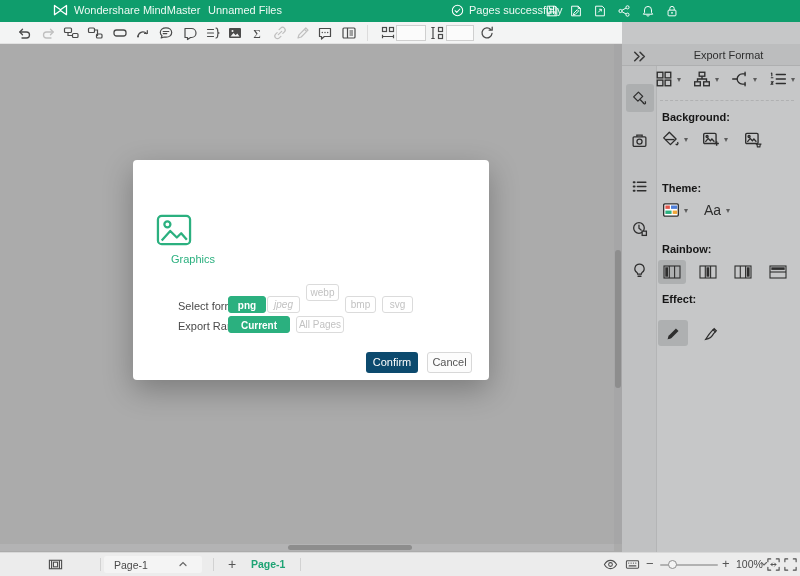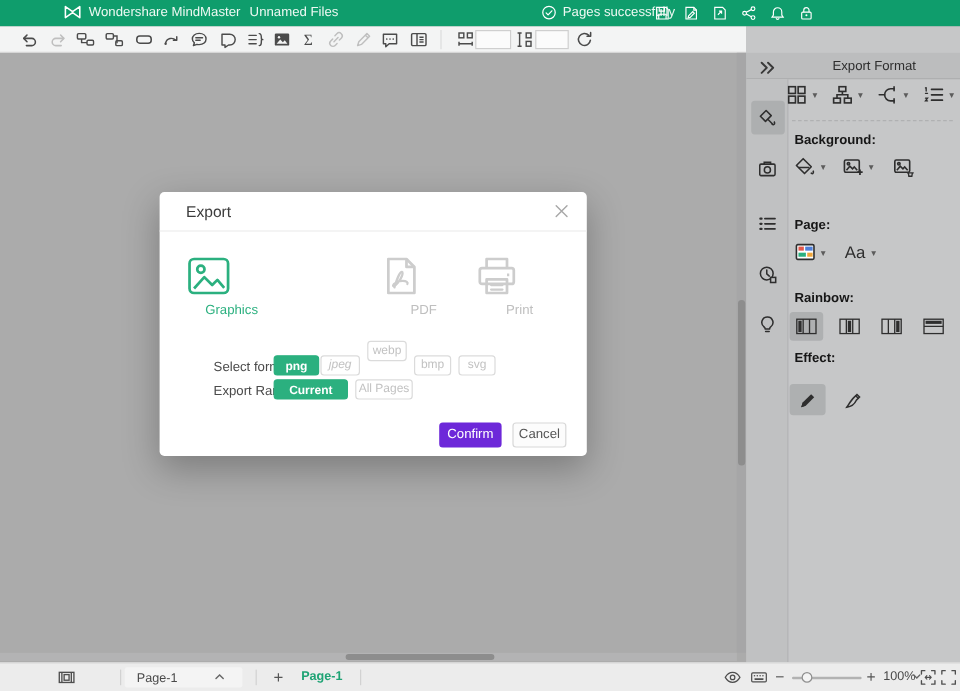--- a/index.html
+++ b/index.html
@@ -52,21 +52,21 @@
   #dlg-title { position:absolute; left:22px; top:9px; font-size:13px; color:#3c3c3c; }
   #dlg-close { position:absolute; right:15px; top:10px; width:12px; height:12px; color:#a8a8a8; cursor:pointer; }
   .type-item { position:absolute; top:53px; width:76px; text-align:center; }
   .type-icon { margin:0 auto; width:38px; height:36px; }
   .type-label { margin-top:6px; font-size:11px; color:#bfbfbf; }
   .type-item.sel .type-label { color:#2bb07f; }
   .dlg-row-label { position:absolute; left:45px; font-size:11px; color:#4a4a4a; }
   .fmt-btn { position:absolute; height:17px; border:1px solid #dbdbdb; border-radius:3px; background:#fff; color:#c2c2c2; font-size:10px; text-align:center; line-height:15px; }
   .fmt-btn.sel { background:#2bb07f; border-color:#2bb07f; color:#fff; line-height:17px; font-weight:bold; }
   .dlg-btn { position:absolute; top:192px; height:21px; border-radius:3px; font-size:11px; text-align:center; line-height:21px; }
-  #btn-confirm { left:233px; width:52px; background:#6d28d9; color:#fff; }
+  #btn-confirm { left:233px; width:52px; background:#0c4a6e; color:#fff; }
   #btn-cancel { left:294px; width:45px; background:#fcfcfc; border:1px solid #d8d8d8; color:#555; line-height:19px; }
 </style>
 </head>
 <body>
 
 <div id="titlebar" class="abs">
   <span class="abs" style="left:53px;top:4px;">
     <svg width="15" height="13" viewBox="0 0 15 13">
         <path d="M1.5 1.5l6 4.2 6-4.2v9.2L7.5 6.5l-6 4.2z" fill="none" stroke="#fff" stroke-width="1.3" stroke-linejoin="round"></path>
       </svg>
@@ -354,21 +354,21 @@
   <span class="caret" style="left:102px;top:113px;">▾</span>
   <span class="abs" style="left:122px;top:108px;">
     <svg width="18" height="18" viewBox="0 0 16 16" fill="none" stroke="#2e2e2e" stroke-width="1.2">
         <rect x="1.5" y="3" width="11" height="9" rx="1"></rect>
         <circle cx="4.5" cy="5.8" r=".9"></circle>
         <path d="M3 10.5l2.5-3 2 2 1.3-1.4 2.2 2.4"></path>
         <path d="M10.5 12.5h5M11.5 12.5l.4 2.5h2.2l.4-2.5" stroke-width="1"></path>
       </svg>
   </span>
 
-  <span class="sb-label" style="top:160px;">Page:</span>
+  <span class="sb-label" style="top:160px;">Theme:</span>
   <span class="abs" style="left:40px;top:179px;">
     <svg width="18" height="18" viewBox="0 0 16 16">
         <rect x="1.5" y="2.5" width="13" height="11" rx="1" fill="#fff" stroke="#2e2e2e" stroke-width="1.2"></rect>
         <rect x="3" y="4" width="4" height="3" fill="#e2574c"></rect>
         <rect x="8" y="4" width="5.5" height="3" fill="#4f7fd9"></rect>
         <rect x="3" y="8.5" width="5.5" height="3" fill="#2bb07f"></rect>
         <rect x="9.5" y="8.5" width="4" height="3" fill="#f0a63a"></rect>
       </svg>
   </span>
   <span class="caret" style="left:62px;top:184px;">▾</span>
@@ -414,60 +414,31 @@
   </div>
   <div class="tile" style="left:74px;top:298px;width:30px;height:26px;">
     <svg width="17" height="17" viewBox="0 0 16 16" fill="none" stroke="#2e2e2e" stroke-width="1.2" stroke-linecap="round">
         <path d="M2.5 13.5c3.5-.5 6-2.2 7.5-5.5l2.5-2.5-2-2L8 6c-2 2-3.5 4.5-5.5 7.5z"></path>
         <path d="M9.5 4.5l2 2"></path>
       </svg>
   </div>
 </div>
 
 <div id="overlay-dialog" class="abs">
-  <div id="dlg-header">
-    <span id="dlg-title">Export</span>
-    <span id="dlg-close">
-      <svg width="12" height="12" viewBox="0 0 12 12" stroke="currentColor" stroke-width="1.2" stroke-linecap="round">
-          <path d="M1.5 1.5l9 9M10.5 1.5l-9 9"></path>
-        </svg>
-    </span>
-  </div>
 
   <div class="type-item sel" style="left:22px;">
     <span class="type-icon">
       <svg width="38" height="34" viewBox="0 0 20 18" fill="none" stroke="#2bb07f" stroke-width="1.2">
           <rect x="1.5" y="1.5" width="17" height="15" rx="2"></rect>
           <circle cx="6.5" cy="6" r="1.6"></circle>
           <path d="M3.5 14.5l4.5-5 3.5 3.5 2.3-2.3 3 3.5" stroke-linejoin="round"></path>
         </svg>
     </span>
     <div class="type-label">Graphics</div>
   </div>
-  <div class="type-item" style="left:182px;">
-    <span class="type-icon">
-      <svg width="38" height="34" viewBox="0 0 20 18" fill="none" stroke="#cdcdcd" stroke-width="1.2" stroke-linejoin="round">
-          <path d="M4.5 1.5h8l3.5 3.5v11.5h-11.5z"></path>
-          <path d="M12.5 1.5V5H16"></path>
-          <path d="M7.2 14c1-3.5 2.5-7 3.3-6.8.8.2-.2 3-1.8 4.8-1.2 1.4-2.2 1.9-2.1 1.2.1-.8 2.3-2 4.3-2 1.6 0 2.4.7 2 1.3" stroke-linecap="round" stroke-width="1"></path>
-        </svg>
-    </span>
-    <div class="type-label">PDF</div>
-  </div>
-  <div class="type-item" style="left:262px;">
-    <span class="type-icon">
-      <svg width="38" height="34" viewBox="0 0 20 18" fill="none" stroke="#cdcdcd" stroke-width="1.2" stroke-linejoin="round">
-          <path d="M5.5 5.5V1.5h9v4"></path>
-          <rect x="2.5" y="5.5" width="15" height="7" rx="1"></rect>
-          <path d="M14.5 8.5h1M5.5 10.5h9v6h-9z"></path>
-          <path d="M7.5 13h5M7.5 15h5" stroke-linecap="round" stroke-width="1"></path>
-        </svg>
-    </span>
-    <div class="type-label">Print</div>
-  </div>
 
   <span class="dlg-row-label" style="top:140px;">Select format:</span>
   <span class="fmt-btn sel" style="left:95px;top:136px;width:38px;">png</span>
   <span class="fmt-btn" style="left:134px;top:136px;width:33px;font-style:italic;">jpeg</span>
   <span class="fmt-btn" style="left:173px;top:124px;width:33px;">webp</span>
   <span class="fmt-btn" style="left:212px;top:136px;width:31px;">bmp</span>
   <span class="fmt-btn" style="left:249px;top:136px;width:31px;">svg</span>
 
   <span class="dlg-row-label" style="top:160px;">Export Range:</span>
   <span class="fmt-btn sel" style="left:95px;top:156px;width:62px;">Current Page</span>

